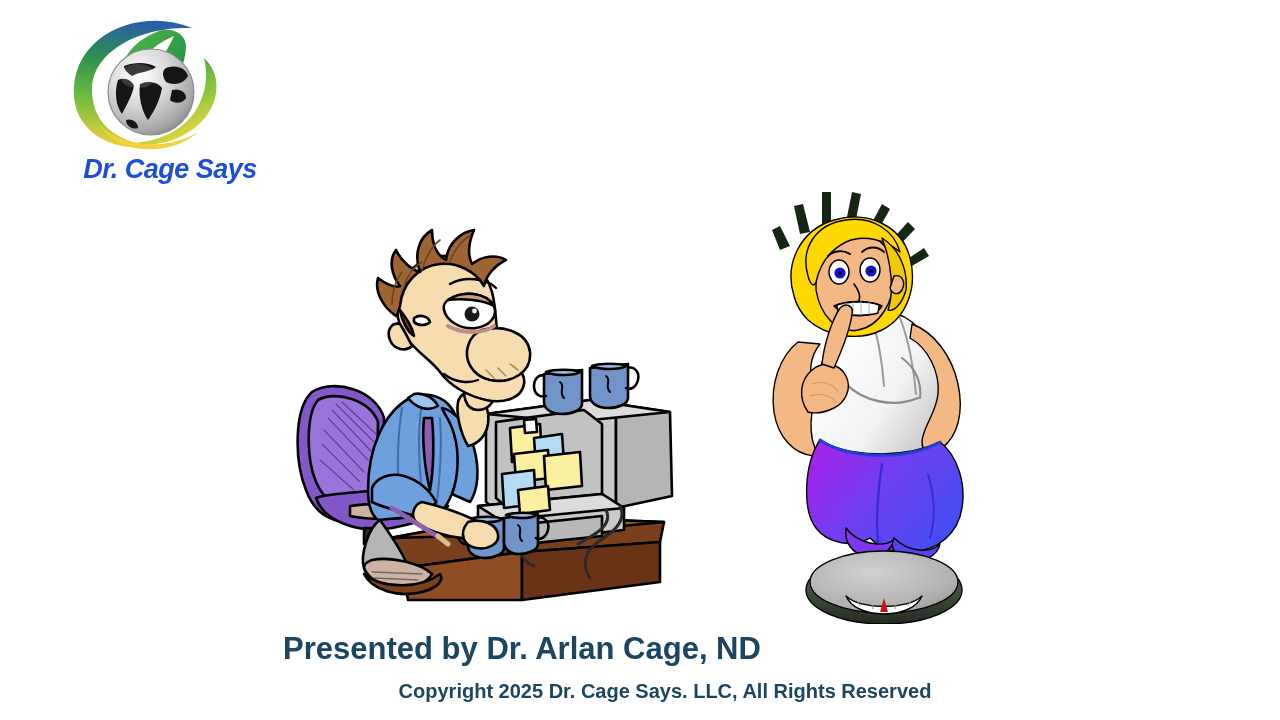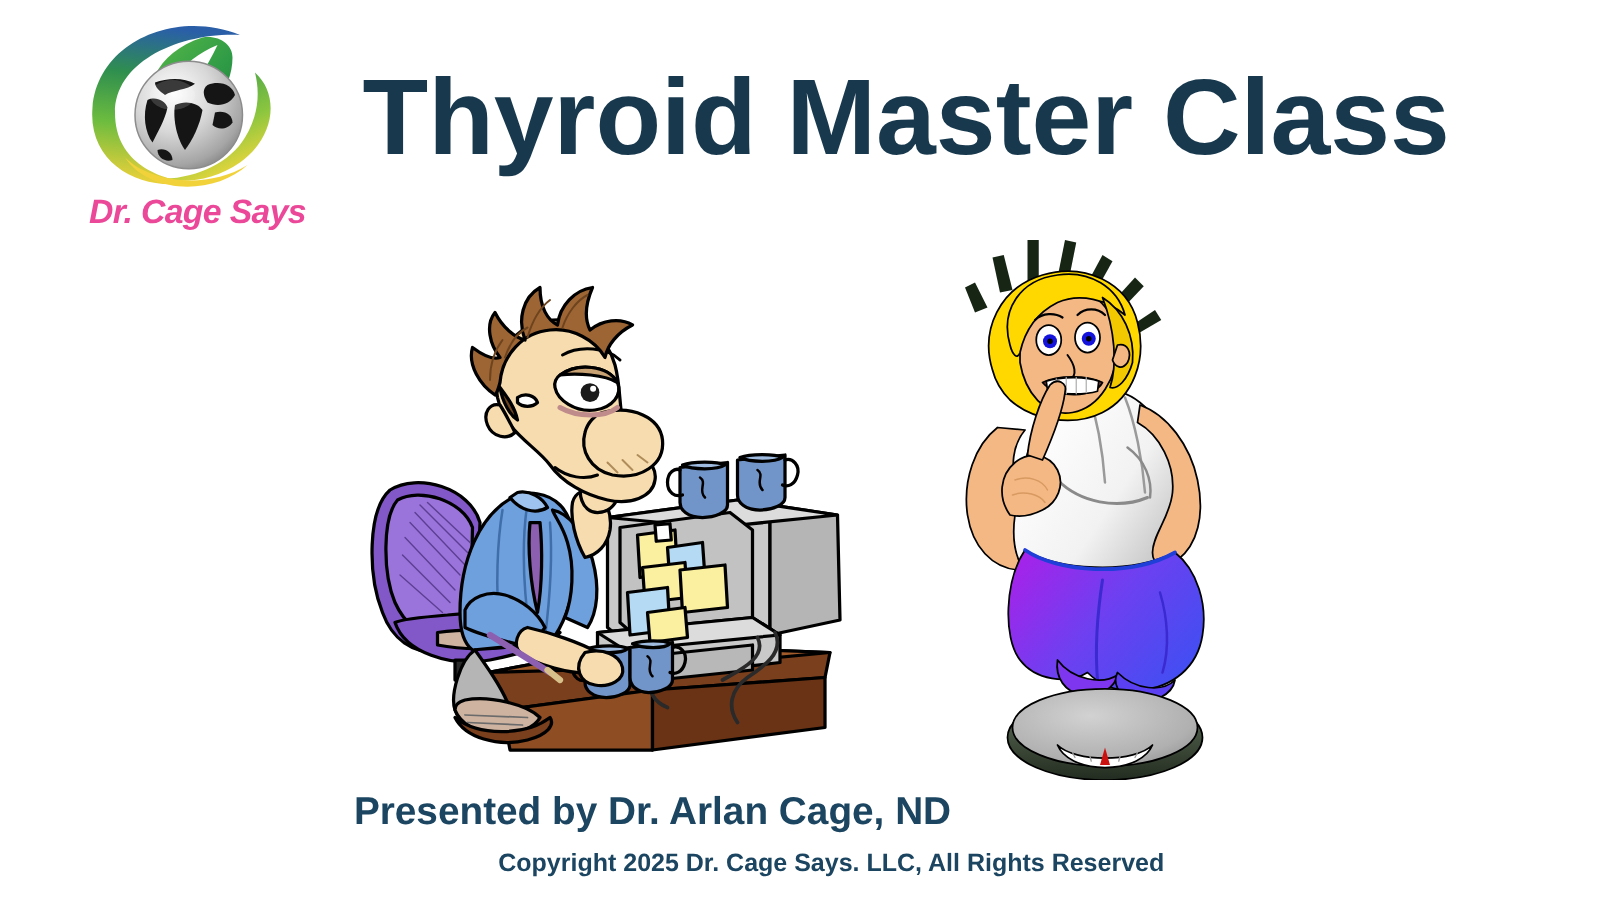--- a/index.html
+++ b/index.html
@@ -31,30 +31,30 @@
   }
   #logo-mark {
     position: absolute;
     left: 14px;
     top: 0px;
     width: 185px;
     height: 140px;
   }
   #logo-wordmark {
     position: absolute;
-    left: 0px;
+    left: 12px;
     top: 140px;
     width: 220px;
     text-align: center;
     font-family: "Liberation Sans", sans-serif;
     font-weight: bold;
     font-style: italic;
     font-size: 27px;
     letter-spacing: -0.5px;
-    color: #ec4899;
+    color: #1d4ed8;
     white-space: nowrap;
   }
 
   
   #title {
     position: absolute;
     left: 290px;
     top: 46px;
     width: 900px;
     text-align: left;
@@ -169,21 +169,20 @@
           <path d="M64 106 C 70 104, 76 108, 76 114 C 70 116, 64 112, 64 106 Z"></path>
         </g>
         <circle cx="89" cy="78" r="43" fill="none" stroke="#8c8c8c" stroke-width="1.2"></circle>
         <ellipse cx="76" cy="62" rx="18" ry="12" fill="#ffffff" opacity="0.16"></ellipse>
       </svg>
     </div>
 
     <div id="logo-wordmark">Dr. Cage Says</div>
   </div>
 
-  <div id="title">Thyroid Master Class</div>
 
   <div id="art-left">
     <svg class="art-svg" viewBox="0 0 420 382" xmlns="http://www.w3.org/2000/svg">
       <g stroke="#000000" stroke-width="2.6" stroke-linejoin="round" stroke-linecap="round">
 
         <path d="M40 170 C 22 186, 22 238, 34 268 C 42 290, 58 300, 78 300
                  L 108 300 L 112 196 C 104 168, 62 156, 40 170 Z" fill="#8258c8"></path>
         <path d="M46 178 C 34 192, 34 236, 44 260 C 52 278, 66 288, 82 288
                  L 104 288 L 106 200 C 98 178, 64 168, 46 178 Z" fill="#9a74da"></path>
         <g stroke="#5c3f94" stroke-width="1.1" fill="none">

